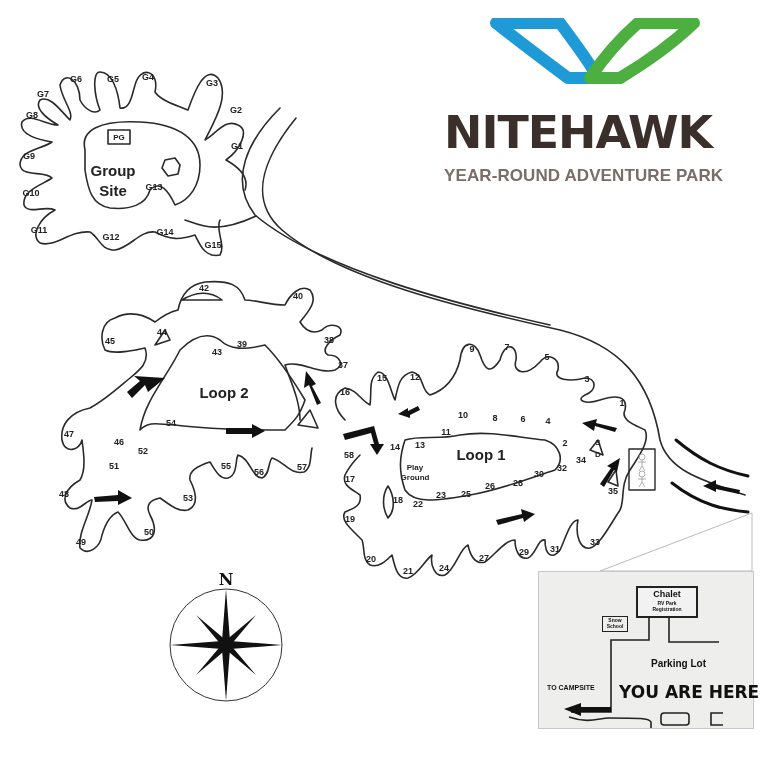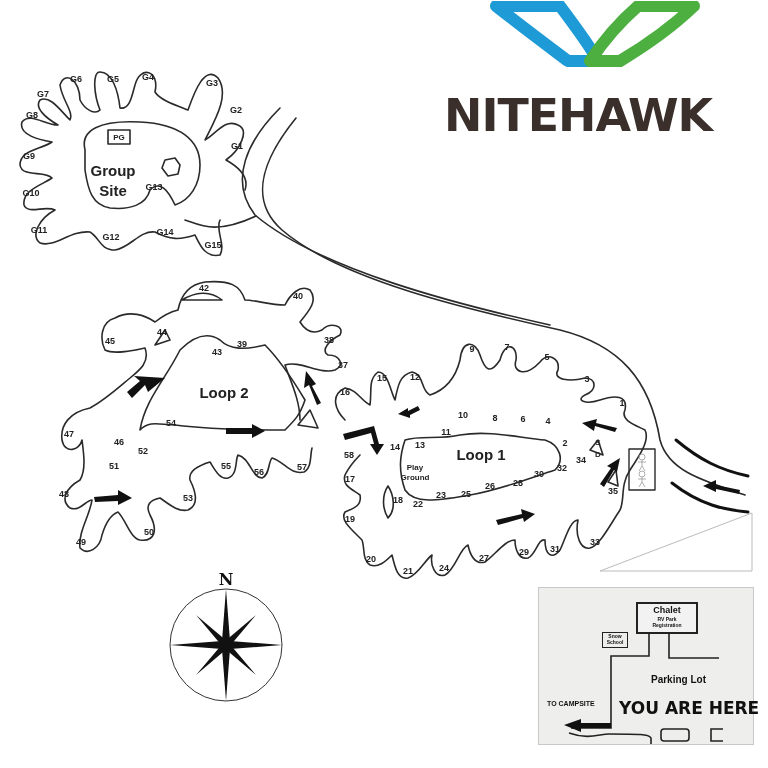--- a/index.html
+++ b/index.html
@@ -1,24 +1,24 @@
 <!DOCTYPE html>
 <html><head>
 <meta charset="utf-8">
 <style>
   html, body { margin:0; padding:0; background:#ffffff; }
   body { width:768px; height:768px; position:relative; overflow:hidden; font-family:"Liberation Sans", sans-serif; }
   #map { position:absolute; left:0; top:0; width:768px; height:768px; }
-  .logo { position:absolute; left:440px; top:1px; width:315px; height:170px; }
+  .logo { position:absolute; left:440px; top:18px; width:315px; height:170px; }
   .logo-word { position:absolute; left:4px; top:92px; font-family:"DejaVu Sans", sans-serif; font-weight:bold; font-size:45px; letter-spacing:-1px; color:#3b2f2b; line-height:45px; transform:scaleX(1.02); transform-origin:left; }
   .logo-tag { position:absolute; left:4px; top:148px; font-family:"Liberation Sans", sans-serif; font-weight:bold; font-size:17px; color:#7a6c66; letter-spacing:0.1px; white-space:nowrap; }
   .site-lbl { font-family:"Liberation Sans", sans-serif; font-weight:bold; font-size:9px; fill:#222; text-anchor:middle; dominant-baseline:middle; }
   .big-lbl { font-family:"Liberation Sans", sans-serif; font-weight:bold; font-size:15px; fill:#222; text-anchor:middle; }
   .mid-lbl { font-family:"Liberation Sans", sans-serif; font-weight:bold; font-size:8px; fill:#222; text-anchor:middle; }
-  .inset { position:absolute; left:538px; top:571px; width:214px; height:156px; background:#eeeeec; border:1px solid #c8c8c8;margin-top:16px; }
+  .inset { position:absolute; left:538px; top:571px; width:214px; height:156px; background:#eeeeec; border:1px solid #c8c8c8; }
   .inset-text { position:absolute; font-weight:bold; color:#111; white-space:nowrap;text-align:right; }
 </style>
 </head>
 <body>
 
 <svg id="map" viewBox="0 0 768 768" xmlns="http://www.w3.org/2000/svg">
   <g fill="none" stroke="#2a2a2a" stroke-width="1.6" stroke-linecap="round" stroke-linejoin="round">
 
     <path d="M296,118 C262,160 248,200 282,230 C340,280 470,310 560,330 C620,345 650,380 660,440 C668,470 700,480 745,495"></path>
     <path d="M280,108 C248,140 228,180 255,215 C320,270 460,305 550,325"></path>
@@ -171,20 +171,21 @@
 
   <polygon points="600,571 752,513 752,571" fill="none" stroke="#bbb" stroke-width="1"></polygon>
 </svg>
 
 <div class="logo">
   <svg width="315" height="80" viewBox="0 0 315 80" style="position:absolute;left:0;top:0;">
     <path d="M56,5 L120,5 C135,25 150,45 158,60 L128,60 C108,45 85,28 56,5 Z" fill="none" stroke="#1e9ad6" stroke-width="12" stroke-linejoin="round"></path>
     <path d="M254,5 L198,5 C175,25 160,45 150,60 L180,60 C205,45 230,28 254,5 Z" fill="none" stroke="#4caf3f" stroke-width="12" stroke-linejoin="round"></path>
   </svg>
   <div class="logo-word">NITEHAWK</div>
+  <div class="logo-tag">YEAR-ROUND ADVENTURE PARK</div>
 </div>
 
 <div class="inset">
   <div style="position:absolute;left:97px;top:14px;width:58px;height:28px;border:2px solid #222;background:#f2f2f2;">
     <div class="inset-text" style="left:0;right:0;top:1px;text-align:center;font-size:9px;">Chalet</div>
     <div class="inset-text" style="left:0;right:0;top:12px;text-align:center;font-size:5px;">RV Park</div>
     <div class="inset-text" style="left:0;right:0;top:18px;text-align:center;font-size:5px;">Registration</div>
   </div>
   <div style="position:absolute;left:63px;top:44px;width:24px;height:14px;border:1.5px solid #222;">
     <div class="inset-text" style="left:0;right:0;top:0;text-align:center;font-size:5px;">Snow</div>

